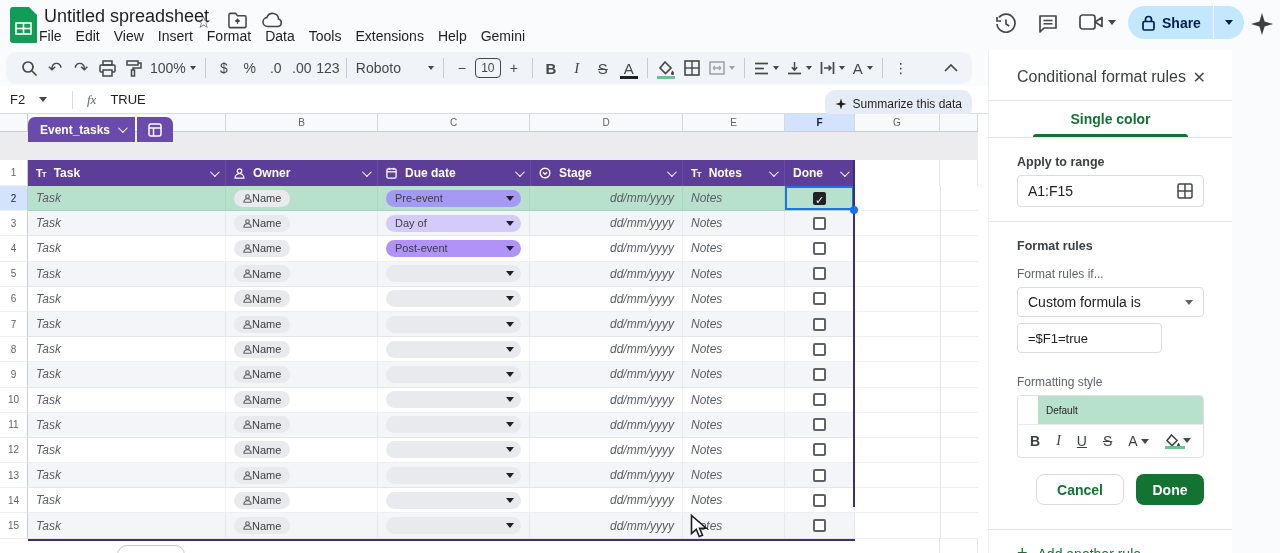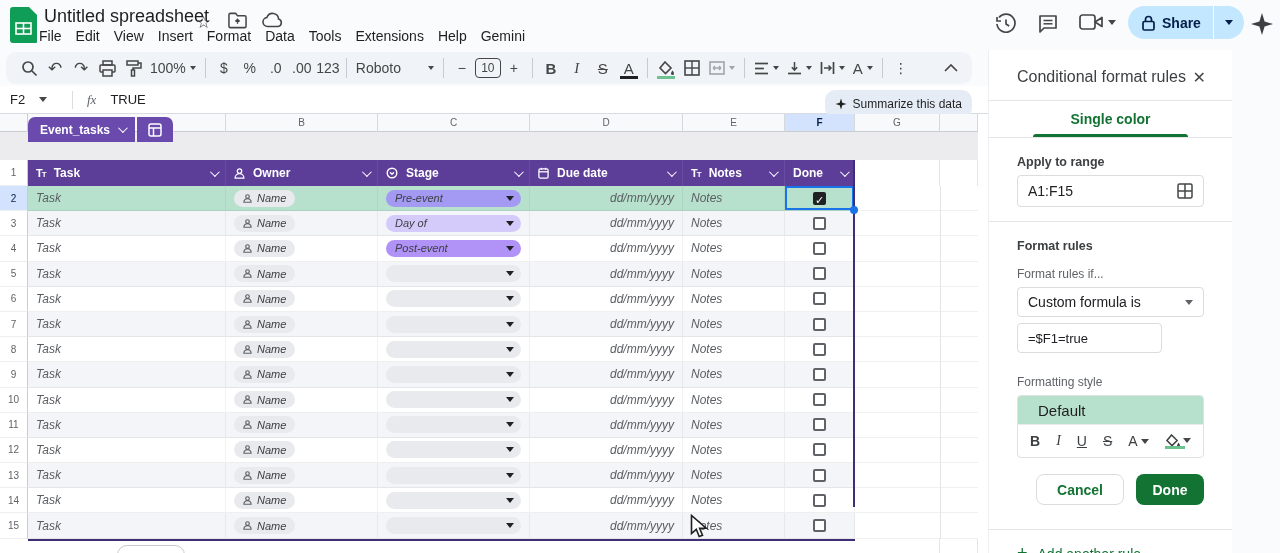--- a/index.html
+++ b/index.html
@@ -72,21 +72,21 @@
   .tt-icon { font-size:11px; font-weight:bold; letter-spacing:-1px; }
   .tt-icon small { font-size:8px; }
 
   #rows { position:absolute; left:0; top:72px; }
   .row { display:flex; height:25.2px; }
   .cell { display:flex; align-items:center; padding:0 8px; border-right:1px solid rgba(0,0,0,.05); border-bottom:1px solid rgba(0,0,0,.06); background:transparent; position:relative; }
   .row.band .bandable { background:var(--row-band); }
   .row.green .bandable { background:var(--row-green); }
   .ital { font-style:italic; font-size:12px; color:#5a5e63; }
   .c-due { justify-content:flex-end; }
-  .chip { display:flex; align-items:center; gap:5px; background:#e9eaed; border-radius:9px; height:17px; padding:0 9px; font-size:11px; color:#3c4043;font-style:italic; }
+  .chip { display:flex; align-items:center; background:#e9eaed; border-radius:9px; height:17px; padding:0 9px; font-size:11px; color:#3c4043; }
   .stage-chip { width:100%; justify-content:space-between; padding:0 7px 0 9px; }
   .stage-caret { width:0; height:0; border-left:4px solid transparent; border-right:4px solid transparent; border-top:5px solid #202124; }
   .c-done { justify-content:center; }
   .checkbox { width:13px; height:13px; border:2px solid #5f6368; border-radius:2px; background:#fff; }
   .checkbox.checked { background:#202124; border-color:#202124; color:#fff; font-size:11px; line-height:13px; text-align:center; }
   .c-done.selected::before { content:""; position:absolute; inset:0; border:2px solid var(--selection-blue); }
   .c-done.selected::after { content:""; position:absolute; right:-4px; bottom:-4px; width:8px; height:8px; border-radius:50%; background:var(--selection-blue); z-index:5; }
   .c-g { border-right:none; background:#fff !important; }
   .c-g::after { content:""; position:absolute; left:85px; top:0; bottom:-1px; width:1px; background:#e4e6e9; }
 
@@ -108,21 +108,21 @@
   .tab.active::after { content:""; position:absolute; left:18%; right:18%; bottom:0; height:3px; border-radius:3px 3px 0 0; background:var(--green-accent); }
   #panel .content { padding:0 28px; }
   .plabel { font-size:12.5px; font-weight:bold; color:#3c4043; margin-top:17px; }
   .psub { font-size:12px; color:#5f6368; margin-top:14px; }
   .pfield { border:1px solid #dadce0; border-radius:4px; height:32px; display:flex; align-items:center; padding:0 10px; font-size:14px; color:#202124; margin-top:6px; }
   #range-field { justify-content:space-between; }
   #condition-select { height:30px; justify-content:space-between; margin-top:6px; }
   .sel-caret { width:0; height:0; border-left:4.5px solid transparent; border-right:4.5px solid transparent; border-top:5.5px solid #5f6368; }
   #formula-field { width:145px; height:30px; font-size:13px; }
   #style-card { border:1px solid #e0e0e0; border-radius:4px; margin-top:6px; overflow:hidden; }
-  #style-preview { height:28px; background:var(--preview-green); display:flex; align-items:center; padding:0 20px; font-size:15px; color:#1f1f1f; }
+  #style-preview { height:28px; background:var(--preview-green); display:flex; align-items:center; padding:0 8px; font-size:10px; color:#1f1f1f;margin-left:20px; }
   #style-tools { height:33px; display:flex; align-items:center; gap:16px; padding:0 12px; border-top:1px solid #e8eaed; color:#3c4043; font-size:14px; }
   .fmt { display:flex; align-items:center; gap:3px; }
   #fmt-underline { text-decoration:underline; }
   #fmt-strike { text-decoration:line-through; }
   #fmt-fill { position:relative; padding-bottom:2px; }
   #fmt-fill::after { content:""; position:absolute; left:0; right:6px; bottom:0; height:3px; background:#6dc28f; }
   #panel-buttons { display:flex; justify-content:flex-end; gap:12px; margin-top:16px; }
   .pbtn { height:31px; border-radius:8px; display:flex; align-items:center; justify-content:center; font-size:14px; font-weight:bold; }
   #cancel-btn { width:88px; background:#fff; border:1px solid #dadce0; color:var(--green-accent); }
   #done-btn { width:68px; background:var(--green-accent); color:#fff; }
@@ -371,36 +371,36 @@
       <span class="chev"></span>
     </div>
     <div class="hcell w-b">
       <svg width="11" height="11" viewBox="0 0 12 12">
           <circle cx="6" cy="3.4" r="2.4" fill="none" stroke="#fff" stroke-width="1.4"></circle>
           <path d="M1.2 11a4.8 4.8 0 0 1 9.6 0z" fill="none" stroke="#fff" stroke-width="1.4"></path>
         </svg>
       <span>Owner</span>
       <span class="chev"></span>
     </div>
-    <div class="hcell w-c">
-      <svg width="12" height="12" viewBox="0 0 12 12">
-          <circle cx="6" cy="6" r="4.8" fill="none" stroke="#fff" stroke-width="1.4"></circle>
-          <path d="M4 5.3l2 2 2-2" fill="none" stroke="#fff" stroke-width="1.3"></path>
-        </svg>
-      <span>Stage</span>
-      <span class="chev"></span>
-    </div>
     <div class="hcell w-d">
       <svg width="11" height="12" viewBox="0 0 12 13">
           <rect x="1" y="2" width="10" height="10" rx="1.5" fill="none" stroke="#fff" stroke-width="1.4"></rect>
           <line x1="1" y1="5.2" x2="11" y2="5.2" stroke="#fff" stroke-width="1.4"></line>
           <line x1="3.8" y1="0.8" x2="3.8" y2="3" stroke="#fff" stroke-width="1.4"></line>
           <line x1="8.2" y1="0.8" x2="8.2" y2="3" stroke="#fff" stroke-width="1.4"></line>
         </svg>
       <span>Due date</span>
+      <span class="chev"></span>
+    </div>
+    <div class="hcell w-c">
+      <svg width="12" height="12" viewBox="0 0 12 12">
+          <circle cx="6" cy="6" r="4.8" fill="none" stroke="#fff" stroke-width="1.4"></circle>
+          <path d="M4 5.3l2 2 2-2" fill="none" stroke="#fff" stroke-width="1.3"></path>
+        </svg>
+      <span>Stage</span>
       <span class="chev"></span>
     </div>
     <div class="hcell w-e">
       <span class="tt-icon">T<small>T</small></span>
       <span>Notes</span>
       <span class="chev"></span>
     </div>
     <div class="hcell w-f" style="border-right:none">
       <span>Done</span>
       <span class="chev"></span>

